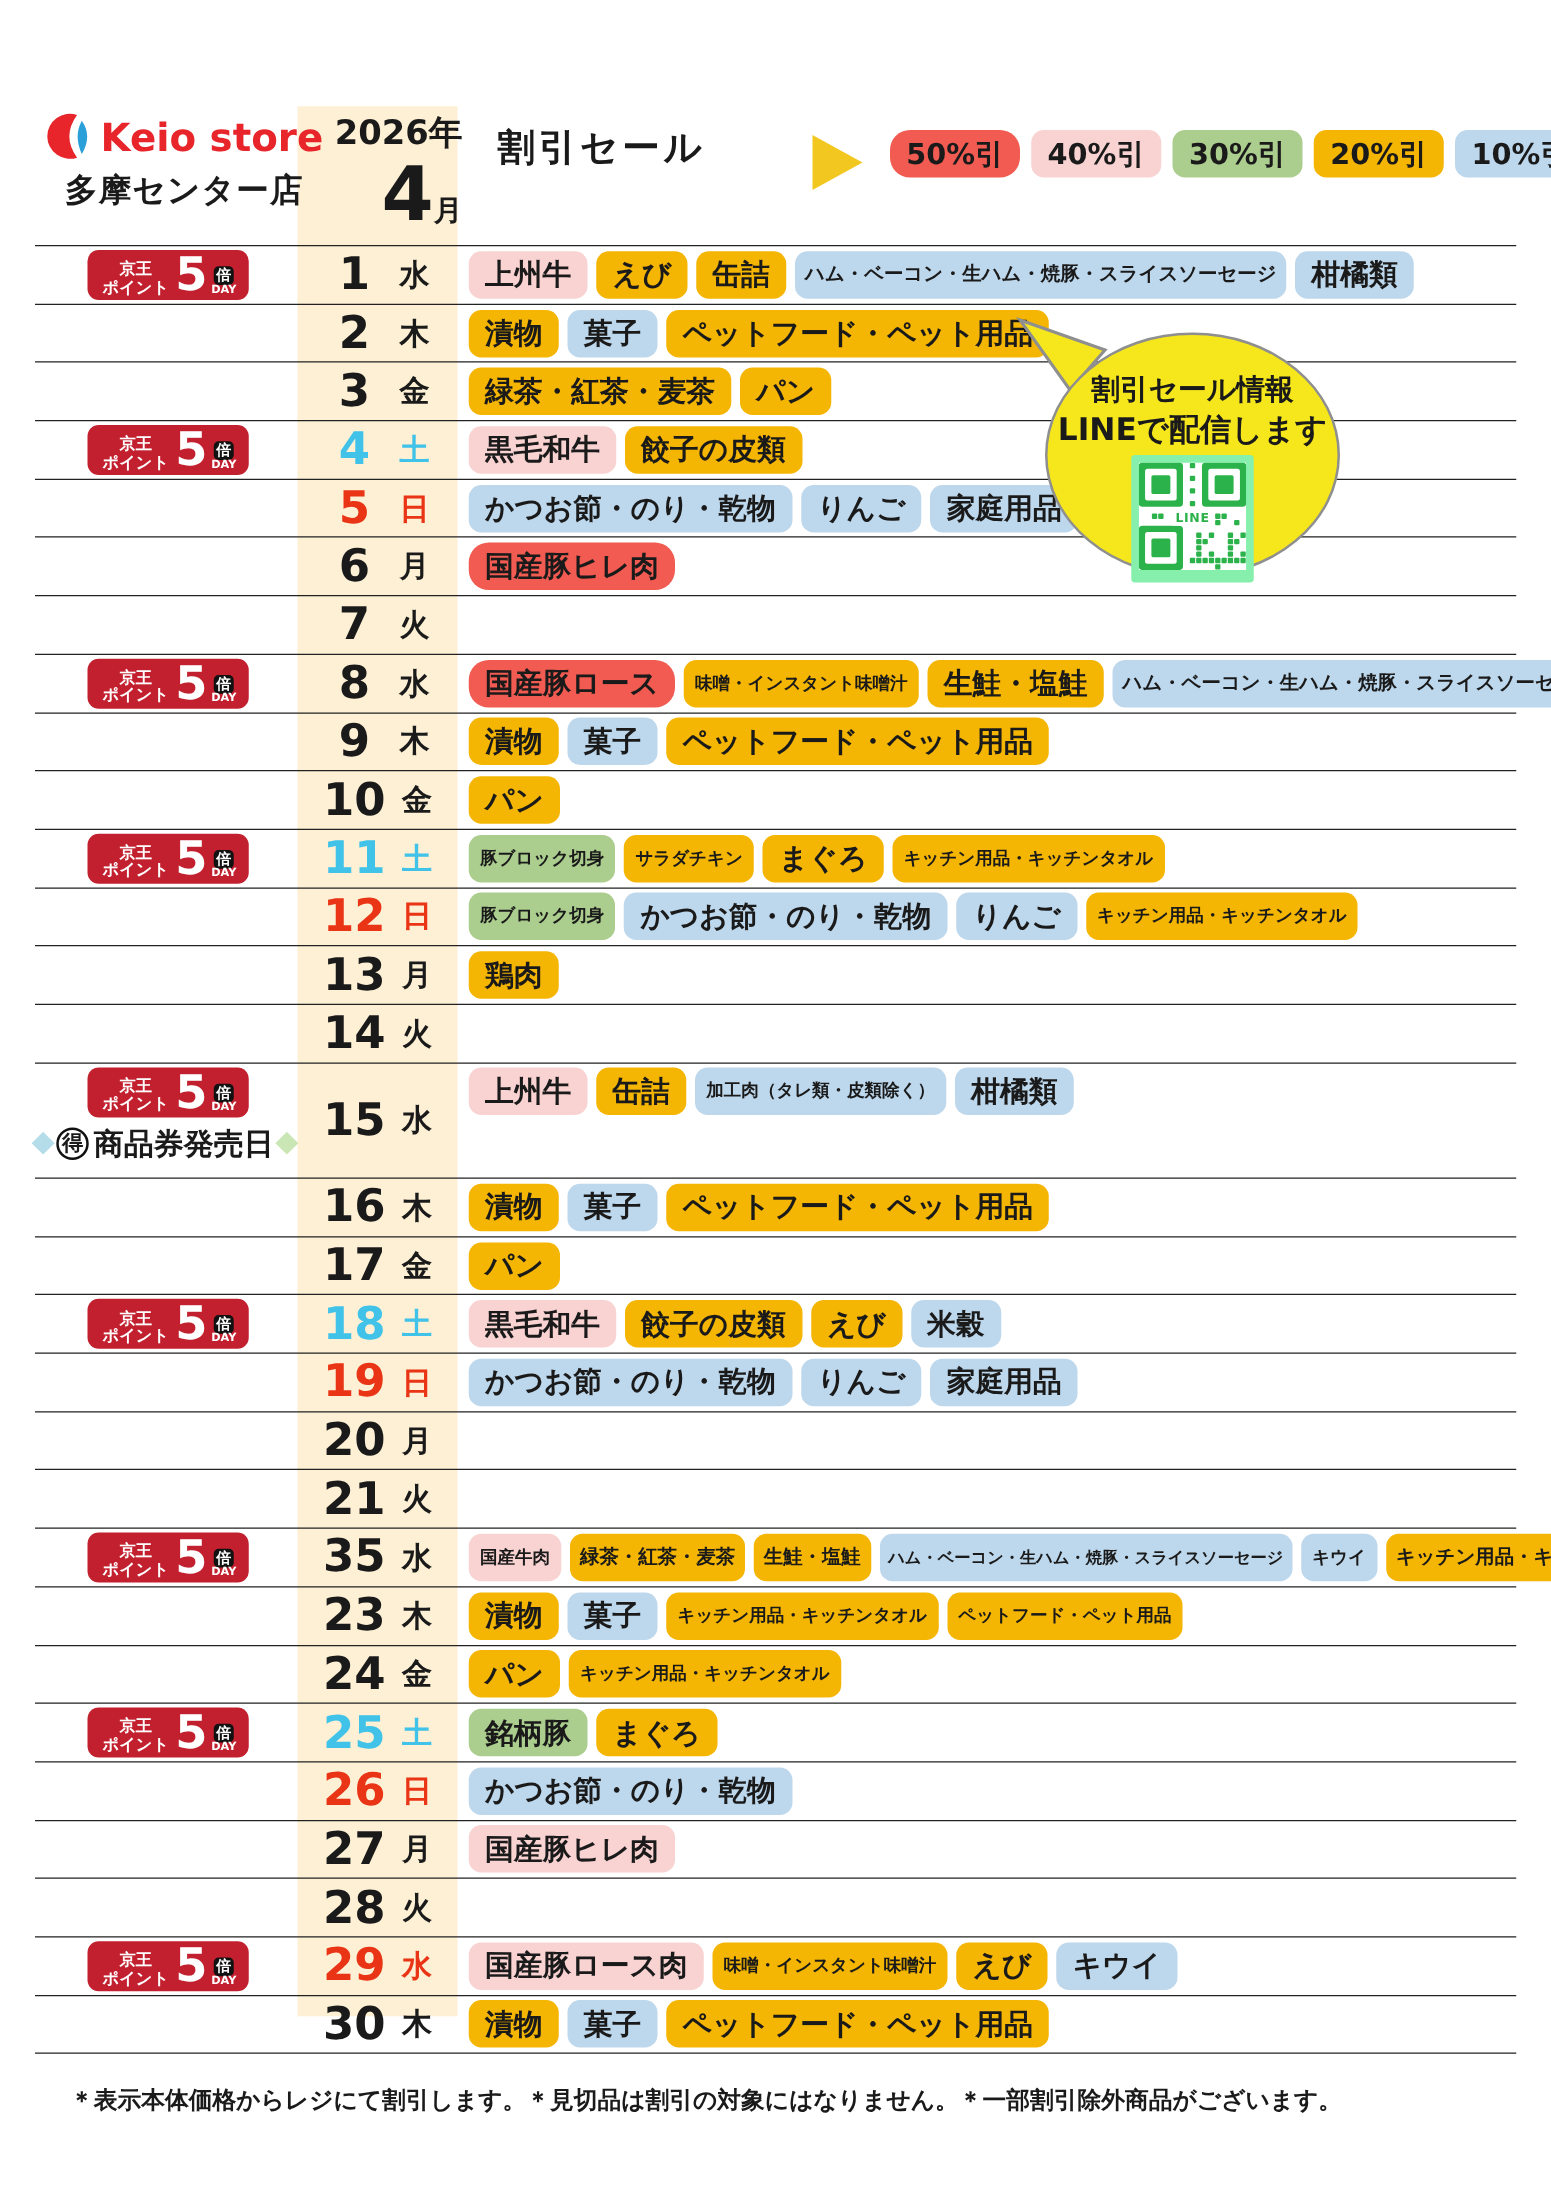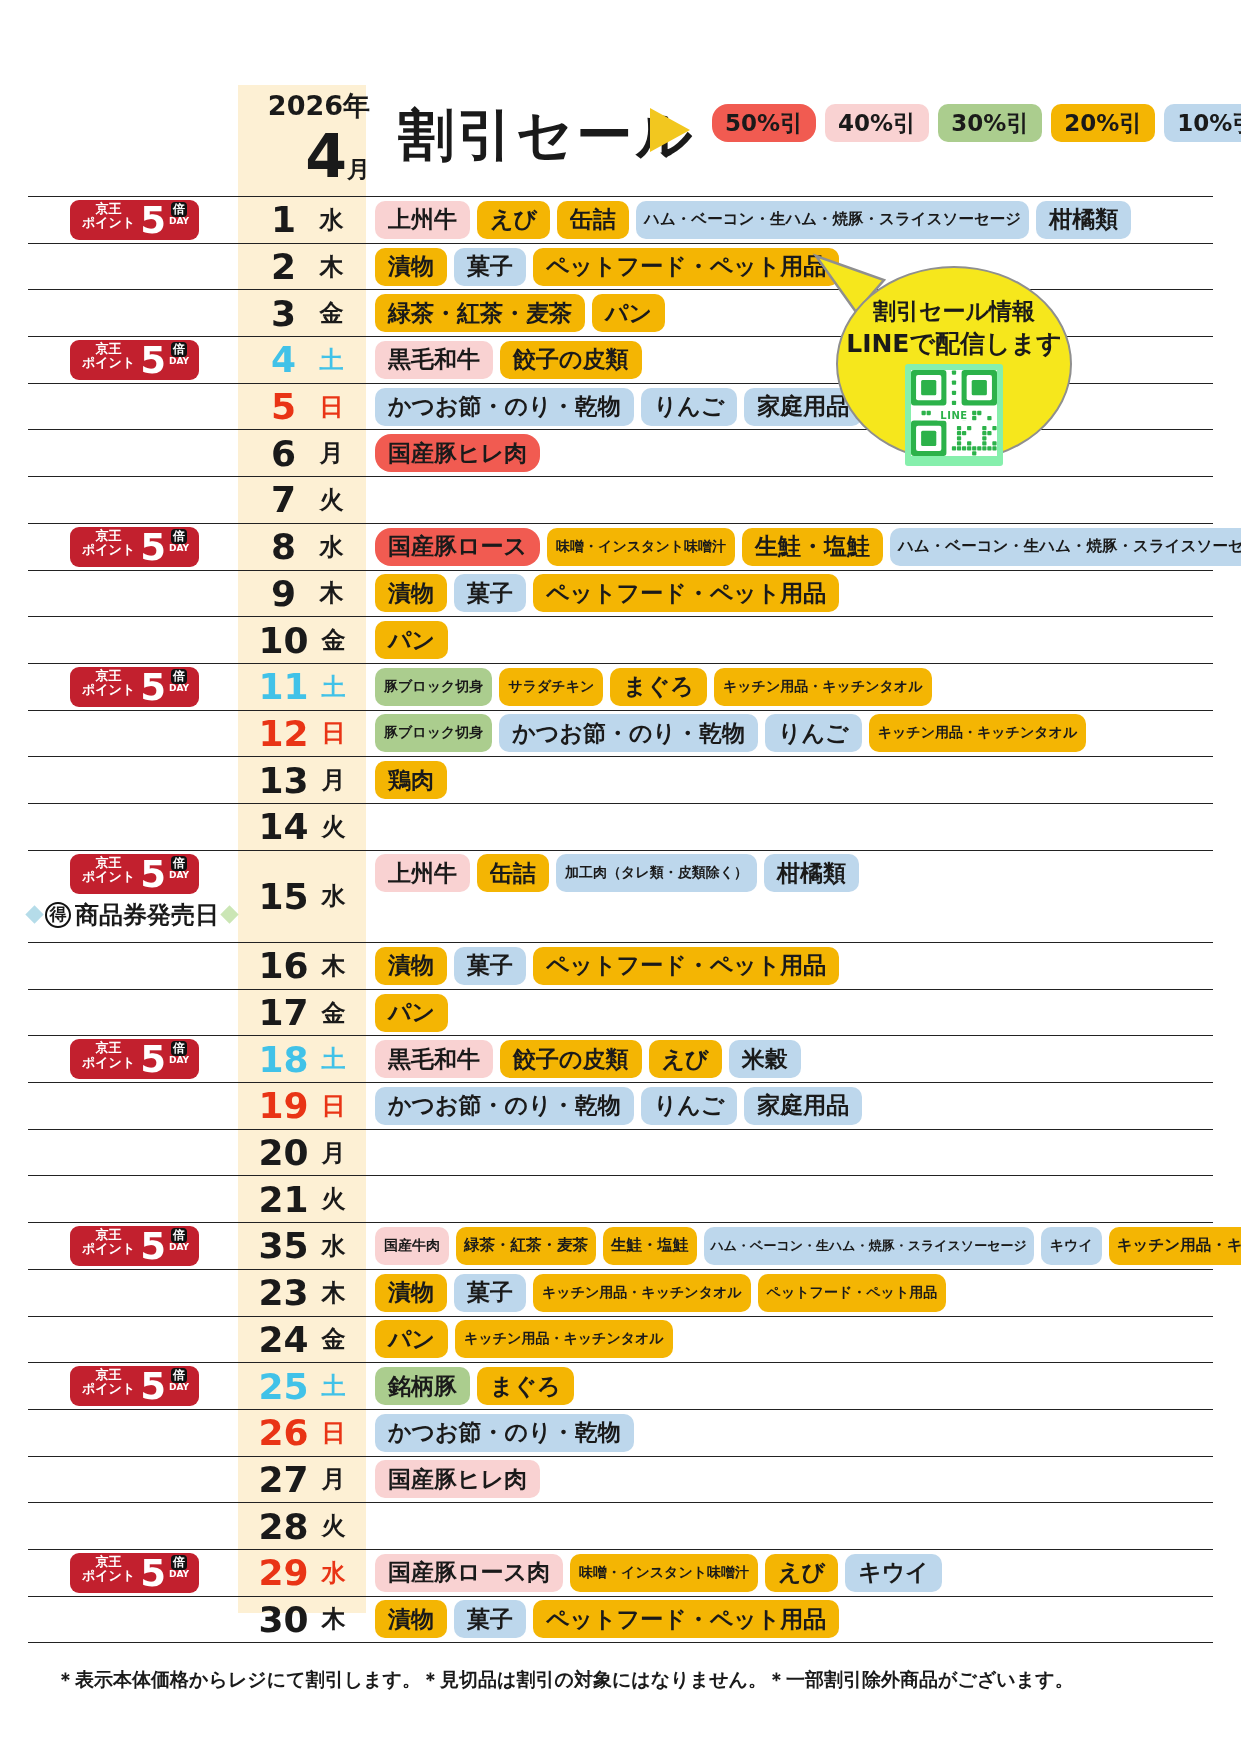--- a/index.html
+++ b/index.html
@@ -9,21 +9,21 @@
   .date-band{position:absolute;left:238px;top:85px;width:128px;height:1528px;background:var(--cream);}
   
   .logo-block{position:absolute;left:40px;top:90px;width:215px;text-align:center;}
   .logo-row{display:flex;align-items:center;justify-content:center;gap:6px;}
   .logo-text{color:var(--logo-red);font-size:31px;font-weight:800;letter-spacing:0px;white-space:nowrap;}
   .store-name{font-size:26px;font-weight:700;margin-top:3px;letter-spacing:1px;white-space:nowrap;}
   .month-block{position:absolute;left:238px;top:88px;width:132px;text-align:right;}
   .year{font-size:27px;font-weight:700;}
   .month-line{font-size:60px;font-weight:700;line-height:1.0;margin-top:2px;}
   .month-suffix{font-size:23px;font-weight:700;}
-  .sale-title{position:absolute;left:398px;top:98px;font-size:56px;font-weight:800;letter-spacing:3px;}
+  .sale-title{position:absolute;left:398px;top:98px;font-size:30px;font-weight:800;letter-spacing:3px;}
   .title-arrow{position:absolute;left:650px;top:108px;width:0;height:0;
       border-top:22px solid transparent;border-bottom:22px solid transparent;border-left:40px solid #f2c71f;}
   .legend{position:absolute;left:712px;top:104px;display:flex;gap:9px;}
   .legend .tag{font-size:23px;}
   
   .tag{display:inline-flex;align-items:center;justify-content:center;border-radius:10px;
        font-weight:700;padding:0 13px;height:38px;white-space:nowrap;box-sizing:border-box;font-size:23px;}
   .lv50{background:var(--c50);border-radius:16px;}
   .lv40{background:var(--c40);}
   .lv30{background:var(--c30);}
@@ -31,21 +31,21 @@
   .lv10{background:var(--c10);}
   .sz-s{font-size:14px;padding:0 9px;text-align:center;}
   .sz-xs{font-size:15.5px;padding:0 8px;}
   .sz-xxs{font-size:13px;padding:0 7px;}
   
   .rows-wrap{position:absolute;left:28px;top:196px;width:1185px;border-bottom:1.6px solid #222;}
   .row{position:relative;height:45.7px;border-top:1.6px solid #222;}
   .row.tall{height:91.4px;}
   .badge-cell{position:absolute;left:42px;top:50%;transform:translateY(-50%);}
   .row.tall .badge-cell{top:3px;transform:none;}
-  .kp-badge{display:flex;align-items:flex-start;background:var(--badge-red);border-radius:9px;
+  .kp-badge{display:flex;align-items:flex-end;background:var(--badge-red);border-radius:9px;
             padding:2px 10px 2px 12px;height:40px;box-sizing:border-box;}
   .kp-left{color:#fff;font-size:13px;font-weight:800;line-height:1.1;text-align:center;white-space:nowrap;}
   .kp-5{color:#fff;font-size:37px;font-weight:800;margin:0 3px 0 5px;line-height:1;}
   .kp-right{display:flex;flex-direction:column;align-items:center;gap:0px;}
   .kp-bai{background:#111;color:#fff;font-size:12px;font-weight:800;border-radius:4px;padding:1px 2px;line-height:1.1;}
   .kp-day{color:#fff;font-size:9px;font-weight:800;line-height:1.1;}
   .voucher-line{position:absolute;left:0px;top:48px;display:flex;align-items:center;gap:4px;}
   .diamond{width:13px;height:13px;transform:rotate(45deg);display:inline-block;}
   .diamond.left{background:#b5dce9;}
   .diamond.right{background:#cbe6b5;}
@@ -74,20 +74,32 @@
   .footer-note-1{position:absolute;left:40px;top:1628px;font-size:25px;font-weight:800;white-space:nowrap;}
   .footer-note-2{position:absolute;left:56px;top:1667px;font-size:19px;font-weight:800;white-space:nowrap;}
 </style>
 </head>
 <body>
 
 <div class="page" style="--c50: #f15b51; --c40: #f9d2d2; --c30: #abcd8e; --c20: #f4b503; --c10: #bdd7ec; --badge-red: #c2202e; --sat-blue: #41c2e8; --sun-red: #e93415; --cream: #fdf0d4; --balloon-yellow: #f6e71c; --logo-red: #e7252b;">
 
   <div class="date-band"></div>
 
+  <div class="logo-block">
+    <div class="logo-row">
+      <span>
+        <svg width="38" height="38" viewBox="0 0 40 40">
+          <path d="M27,2 A19,19 0 1,0 27,38 Q14,20 27,2 Z" fill="#e7252b"></path>
+          <path d="M31,7 Q40,20 31,35 Q24,20 31,7 Z" fill="#2b9fd8"></path>
+        </svg>
+      </span>
+      <span class="logo-text">Keio store</span>
+    </div>
+    <div class="store-name">多摩センター店</div>
+  </div>
 
   <div class="month-block">
     <div class="year">2026年</div>
     <div class="month-line"><span>4</span><span class="month-suffix">月</span></div>
   </div>
 
   <div class="sale-title">割引セール</div>
   <div class="title-arrow"></div>
   <div class="legend">
       <span class="tag lv50">50%引</span>

